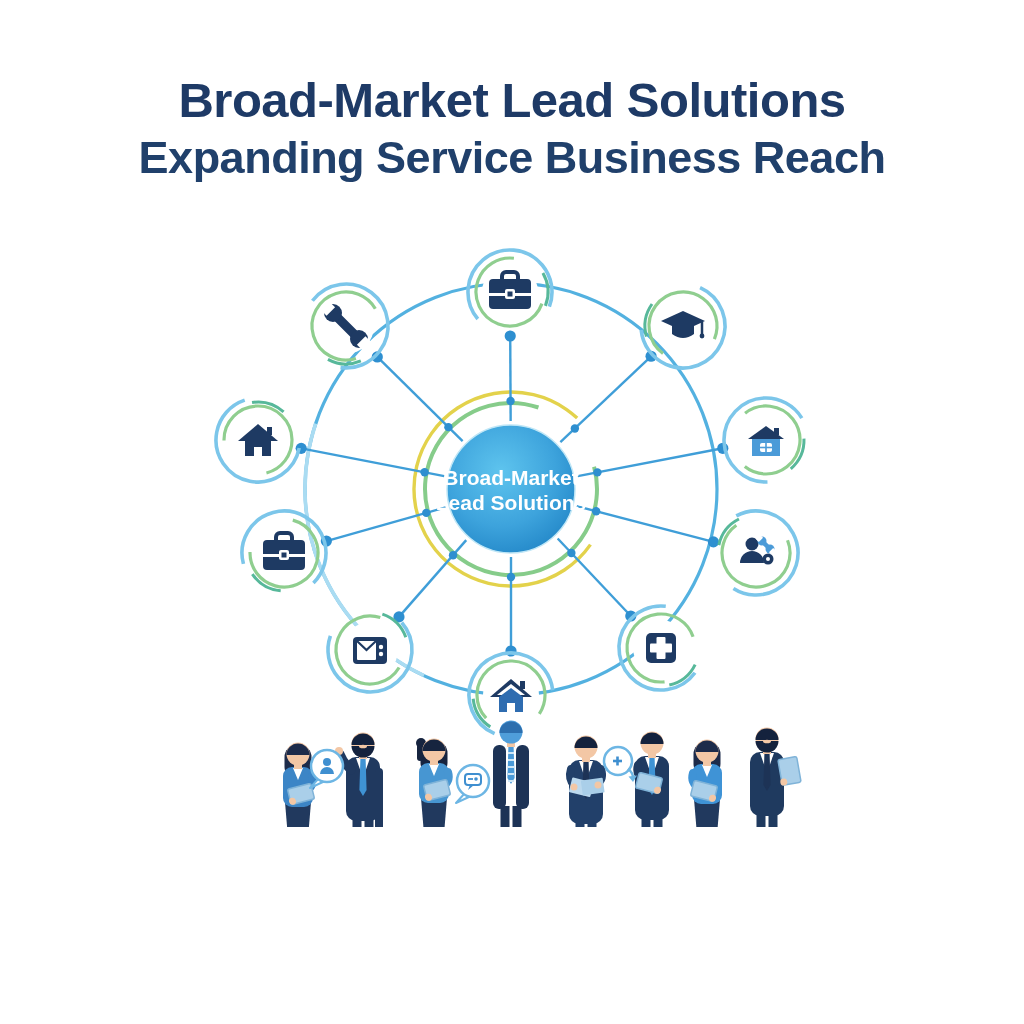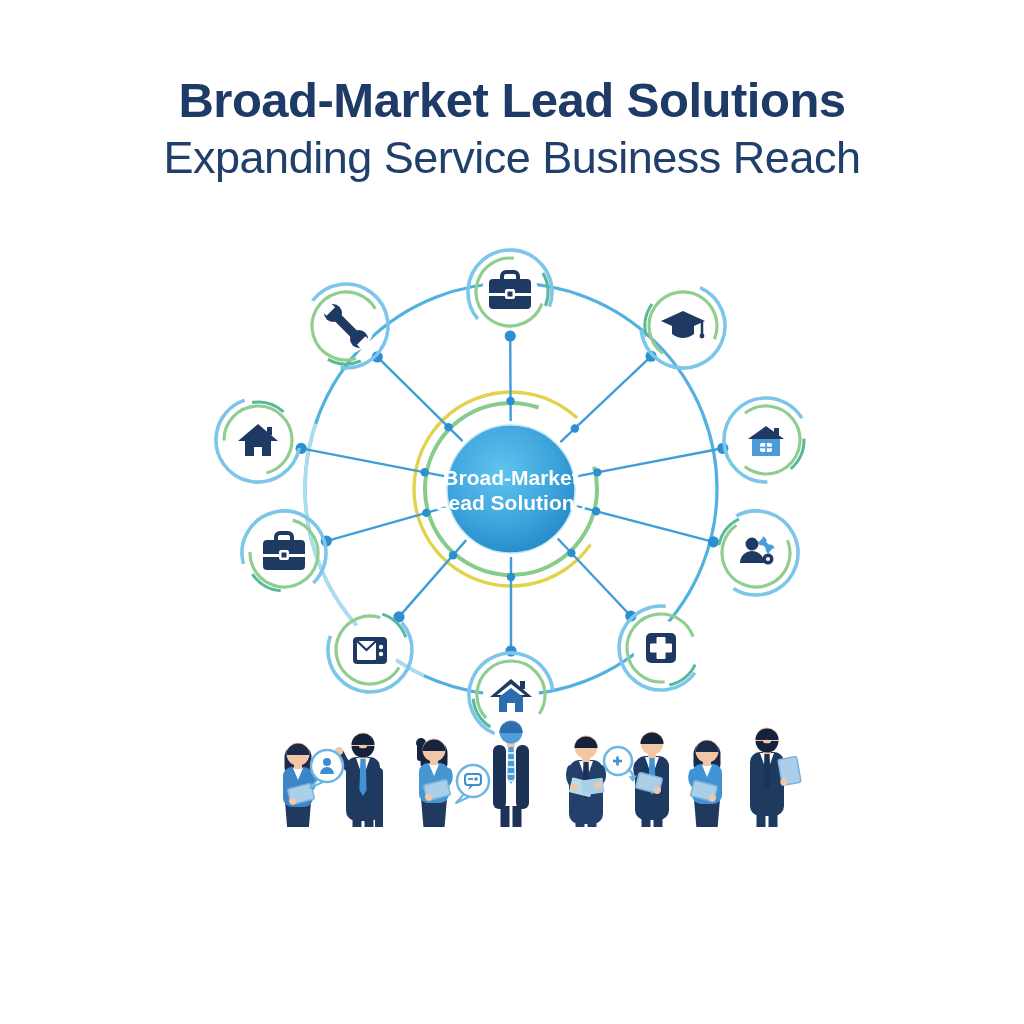--- a/index.html
+++ b/index.html
@@ -1,20 +1,20 @@
 <!DOCTYPE html>
 <html><head>
 <meta charset="utf-8">
 <style>
   html,body{margin:0;padding:0;background:#ffffff;}
   .stage{position:relative;width:1024px;height:827px;background:#ffffff;overflow:hidden;
          font-family:"Liberation Sans",sans-serif;}
   .title-block{position:absolute;top:74px;left:0;width:100%;text-align:center;}
   .main-title{font-size:49px;font-weight:700;color:#1e3a66;letter-spacing:-0.5px;line-height:1.1;}
-  .sub-title{font-size:45px;font-weight:400;color:#20406b;letter-spacing:-0.5px;line-height:1.15;margin-top:4px;}
+  .sub-title{font-size:45px;font-weight:700;color:#20406b;letter-spacing:-0.5px;line-height:1.15;margin-top:4px;}
   svg#net{position:absolute;left:0;top:0;width:1024px;height:1024px;}
   text.hub-label{font-family:"Liberation Sans",sans-serif;font-weight:700;fill:#ffffff;font-size:21px;}
 </style>
 </head>
 <body>
 
 <div class="stage">
   <div class="title-block">
     <div class="main-title">Broad-Market Lead Solutions</div>
     <div class="sub-title">Expanding Service Business Reach</div>

